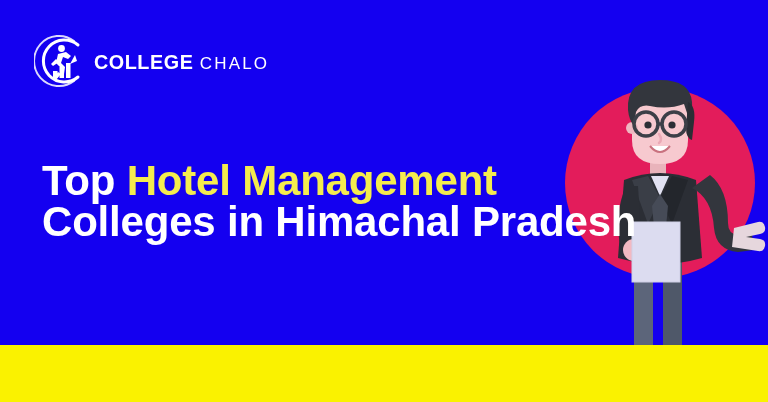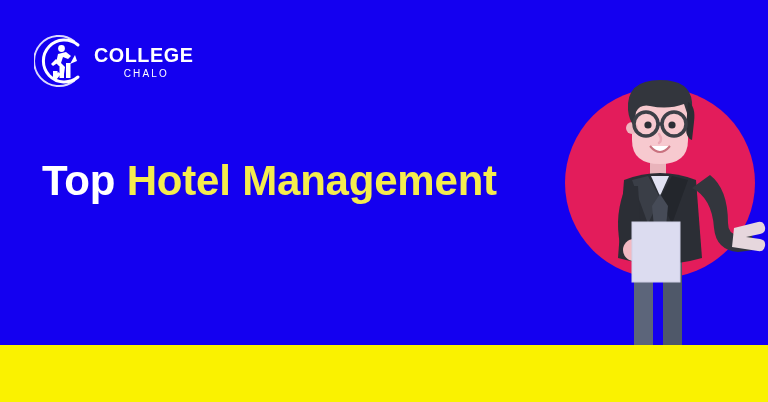--- a/index.html
+++ b/index.html
@@ -43,36 +43,36 @@
   }
   .logo-mark {
     width: 54px;
     height: 54px;
     flex: 0 0 54px;
     position: relative;
   }
   .logo-wordmark {
     margin-left: 6px;
     display: flex;
-    flex-direction: column;
-    align-items: center;
+    flex-direction: row;
+    align-items: flex-start;
     line-height: 1;
   }
   .logo-word-main {
     color: #ffffff;
     font-size: 21px;
     font-weight: bold;
     letter-spacing: 0.6px;
     font-family: "Liberation Sans Narrow", "Liberation Sans", sans-serif;
     transform: scaleX(0.94);
     transform-origin: left center;
   }
   .logo-word-sub {
     color: #ffffff;
-    font-size: 10px;
+    font-size: 17px;
     font-weight: normal;
     letter-spacing: 2.2px;
     margin-top: 4px;
     margin-right: 1px;
     font-family: "Liberation Sans Narrow", "Liberation Sans", sans-serif;
   }
 
   
   .headline {
     position: absolute;
@@ -189,17 +189,18 @@
       </svg>
     </div>
     <div class="logo-wordmark">
       <span class="logo-word-main">COLLEGE</span>
       <span class="logo-word-sub">CHALO</span>
     </div>
   </div>
 
   <h1 class="headline">
     <span class="hl-line"><span>Top </span><span class="hl-accent">Hotel Management</span></span>
+    <span class="hl-line">Colleges in Himachal Pradesh</span>
   </h1>
 
   <div class="footer-strip"></div>
 
 </div>
 
 </body></html>

